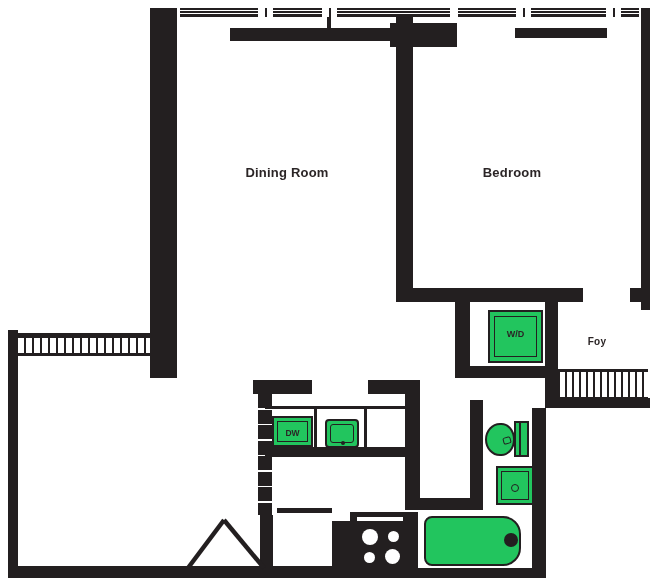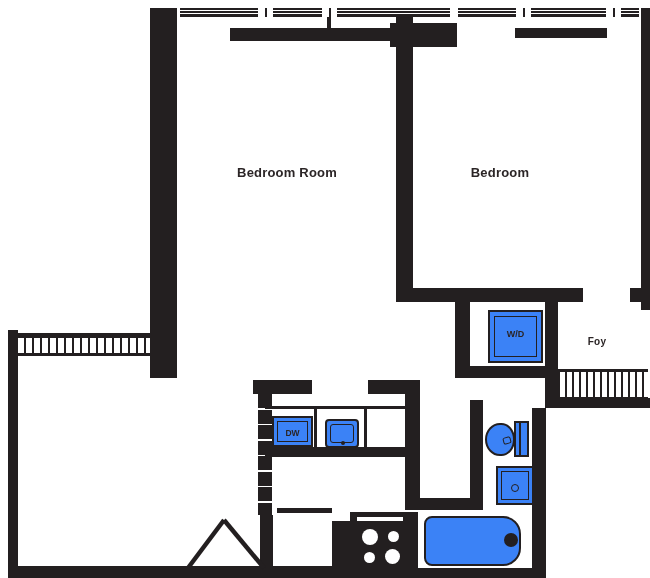--- a/index.html
+++ b/index.html
@@ -6,21 +6,21 @@
   #plan{position:relative;width:650px;height:578px;background:#ffffff;overflow:hidden;
         font-family:"Liberation Sans", sans-serif;}
   .w{position:absolute;background:#231f20;}
   .white{position:absolute;background:#ffffff;}
   .lbl{position:absolute;font-weight:bold;font-size:13px;color:#2b2526;text-align:center;
        letter-spacing:.2px;line-height:1;}
   .sm{font-size:9px;letter-spacing:0;}
   .slot{position:absolute;top:0;height:9px;background:#fff;}
   .slot.double::after{content:"";position:absolute;left:50%;top:0;width:2px;height:100%;
        margin-left:-1px;background:#231f20;}
-  .boxline{position:absolute;border:2px solid #231f20;background:#3b82f6;box-sizing:border-box;}
+  .boxline{position:absolute;border:2px solid #231f20;background:#22c55e;box-sizing:border-box;}
   .inner{position:absolute;border:1px solid #231f20;box-sizing:border-box;}
   .band-top{position:absolute;left:150px;top:8px;width:500px;height:9px;
        background:linear-gradient(#231f20 0 2px,#fff 2px 3px,#231f20 3px 5.5px,#fff 5.5px 6.5px,#231f20 6.5px 9px);}
   .hatch-x{position:absolute;box-sizing:border-box;background-image:repeating-linear-gradient(90deg,#231f20 0 2px,transparent 2px 8px);}
   .cabinet-ticks{background-image:repeating-linear-gradient(180deg,transparent 0 14px,#ffffff 14px 15.5px);}
 </style>
 </head>
 <body>
 
 <div id="plan">
@@ -109,17 +109,17 @@
   <div class="boxline" style="left:496px;top:466px;width:38px;height:39px;border-width:2.5px;">
     <div class="inner" style="left:3px;top:3px;right:3px;bottom:3px;"></div>
     <div class="inner" style="left:13px;top:16px;width:8px;height:8px;border-width:1.5px;border-radius:50%;"></div>
   </div>
 
   <svg style="position:absolute;left:182px;top:512px;" width="90" height="58" viewBox="0 0 90 58">
     <line x1="6" y1="56" x2="42" y2="8" stroke="#231f20" stroke-width="4.5"></line>
     <line x1="42" y1="8" x2="82" y2="56" stroke="#231f20" stroke-width="4.5"></line>
   </svg>
 
-  <div class="lbl" style="left:227px;top:166px;width:120px;">Bedroom Room</div>
-  <div class="lbl" style="left:440px;top:166px;width:120px;text-align:center;">Bedroom</div>
+  <div class="lbl" style="left:227px;top:166px;width:120px;">Dining Room</div>
+  <div class="lbl" style="left:452px;top:166px;width:120px;text-align:center;">Bedroom</div>
   <div class="lbl" style="left:577px;top:337px;width:40px;font-size:10px;">Foy</div>
 
 </div>
 
 </body></html>

